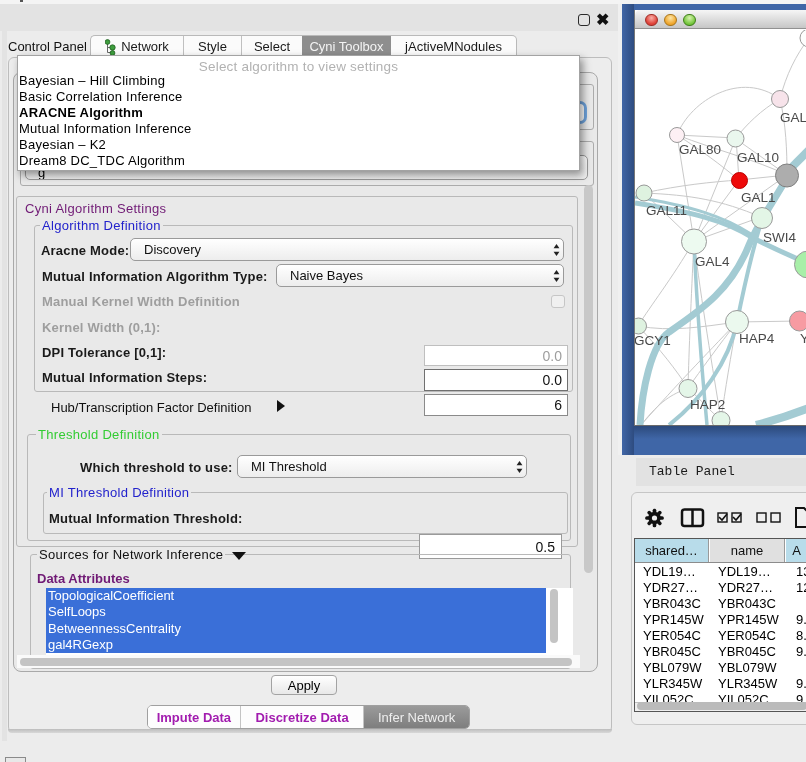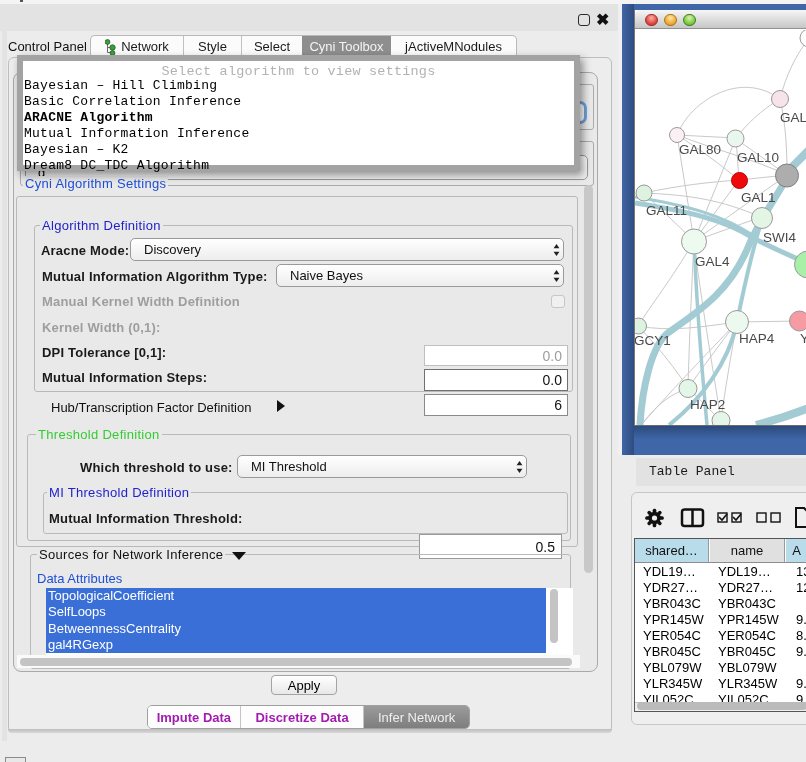--- a/index.html
+++ b/index.html
@@ -46,21 +46,21 @@
 .glabel { position:absolute; font-size:13px; background:#e9e9e9; padding:0 2px; white-space:nowrap; letter-spacing:0.3px; }
 .row-label { position:absolute; font-size:13px; font-weight:bold; color:#1a1a1a; white-space:nowrap; letter-spacing:0.2px; }
 .combo { position:absolute; border:1px solid #9a9a9a; border-radius:5px;
   background:linear-gradient(#ffffff,#ededed); font-size:13px; color:#111; }
 .combo .ct { position:absolute; left:13px; top:3px; }
 .combo svg.arr { position:absolute; right:3px; top:5px; }
 .tfield { position:absolute; background:#fff; font-size:14px; text-align:right; color:#111;margin-top:28px; }
 
 
 #popup { left:17px; top:55px; width:563px; height:116px; background:#fff;
-  border:6px solid #a3a3a3; box-shadow:3px 4px 8px rgba(0,0,0,0.42); font-size:13px;font-family:Liberation Mono, monospace; }
+  border:1px solid #a3a3a3; box-shadow:3px 4px 8px rgba(0,0,0,0.42); font-size:13px; }
 #popup .hd { position:absolute; top:3px; width:100%; text-align:center; color:#b2b2b2; font-size:13.5px; letter-spacing:0.2px; }
 #popup .it { position:absolute; left:1px; font-size:13px; color:#000; letter-spacing:0.25px; }
 
 
 #dlist { left:46px; top:588px; width:527px; height:67px; background:#fff; overflow:hidden; }
 #dlist .li { height:16.3px; background:#3a6fd8; color:#fff; font-size:13px; padding-left:2px; width:500px; }
 #lthumb { left:550px; top:589px; width:8px; height:54px; background:#c4c4c4; border-radius:4px; }
 #hscroll { left:17px; top:655px; width:563px; height:13px; background:#fafafa; }
 #hthumb { left:20px; top:658px; width:552px; height:8px; background:#c4c4c4; border-radius:4px; }
 
@@ -133,21 +133,21 @@
         </svg>Network</div>
     <div class="sep"></div>
     <div class="tab" style="width:57px;">Style</div>
     <div class="sep"></div>
     <div class="tab" style="width:60px;">Select</div>
     <div class="tab sel" style="width:89px;">Cyni Toolbox</div>
     <div class="tab last" style="width:126px;">jActiveMNodules</div>
   </div>
 
   <div class="gbox" style="left:16px; top:196px; width:562px; height:351px;"></div>
-  <div class="glabel" style="left:23px; top:176px; color:#1d4ed8;">Cyni Algorithm Settings</div>
+  <div class="glabel" style="left:23px; top:201px; color:#701a75;">Cyni Algorithm Settings</div>
 
   <div class="gbox" style="left:34px; top:225px; width:539px; height:167px;"></div>
   <div class="glabel" style="left:40px; top:218px; color:#2222cc;">Algorithm Definition</div>
 
   <div class="row-label" style="left:41px; top:243px;">Aracne Mode:</div>
   <div class="combo" style="left:130px; top:238px; width:434px; height:23px;">
       <span class="ct">Discovery</span>
       <svg class="arr" width="7" height="12" viewBox="0 0 7 12">
         <path d="M3.5,0 L6.4,4.2 H0.6 Z" fill="#222"></path>
         <path d="M3.5,12 L6.4,7.8 H0.6 Z" fill="#222"></path>
@@ -189,21 +189,21 @@
     </div>
 
   <div class="gbox" style="left:43px; top:492px; width:525px; height:42px;"></div>
   <div class="glabel" style="left:47px; top:485px; color:#2222cc;">MI Threshold Definition</div>
   <div class="row-label" style="left:49px; top:511px;">Mutual Information Threshold:</div>
   <div class="tfield" style="left:419px; top:506px; width:143px; height:25px; border:1px solid #9a9a9a; padding:4px 6px 0 0;">0.5</div>
 
   <div class="gbox" style="left:30px; top:554px; width:541px; height:115px;"></div>
   <div class="glabel" style="left:37px; top:547px; color:#111; background:#e9e9e9;">Sources for Network Inference</div>
   <div class="abs" style="left:232px; top:552px; width:0; height:0; border-top:8px solid #111; border-left:7px solid transparent; border-right:7px solid transparent;"></div>
-  <div class="abs" style="left:37px; top:571px; font-size:13px; font-weight:normal; color:#1d4ed8;">Data Attributes</div>
+  <div class="abs" style="left:37px; top:571px; font-size:13px; font-weight:bold; color:#701a75;">Data Attributes</div>
 
   <div class="abs" id="dlist">
     <div class="li">TopologicalCoefficient</div>
     <div class="li">SelfLoops</div>
     <div class="li">BetweennessCentrality</div>
     <div class="li">gal4RGexp</div>
   </div>
   <div class="abs" id="lthumb"></div>
   <div class="abs" id="hscroll"></div>
   <div class="abs" id="hthumb"></div>

